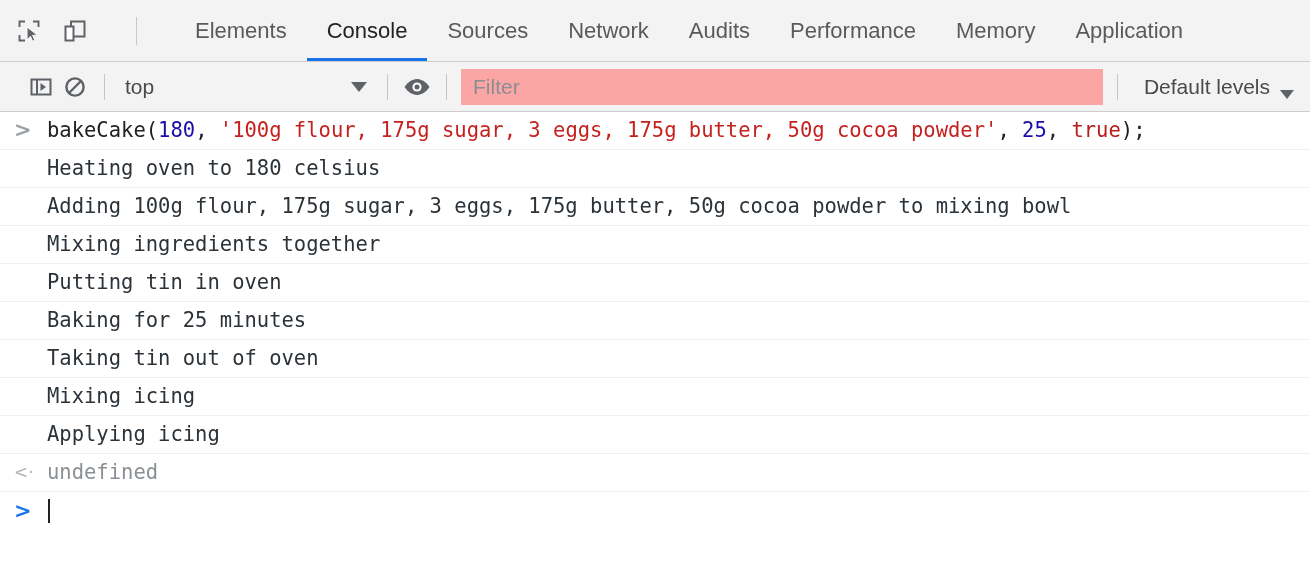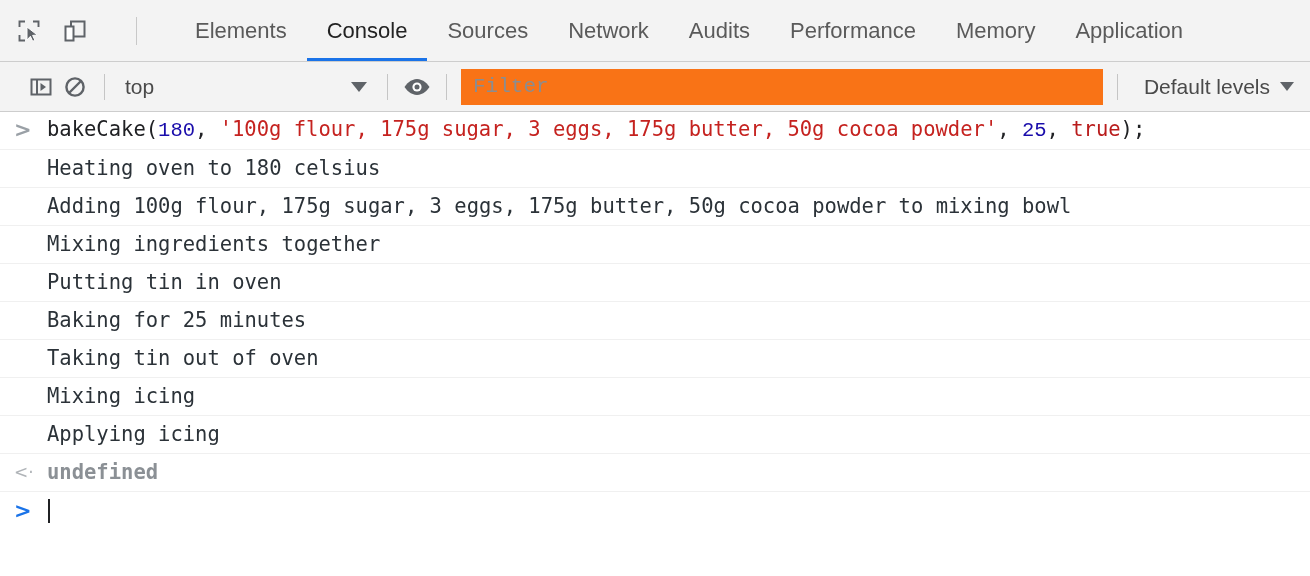--- a/index.html
+++ b/index.html
@@ -118,37 +118,37 @@
   .caret {
     width: 0; height: 0;
     border-left: 8px solid transparent;
     border-right: 8px solid transparent;
     border-top: 10px solid #5f6368;
     margin-right: 8px;
   }
   .filter-input {
     flex: 1 1 auto;
     height: 36px;
-    background: #f97316;
+    background: #fca5a5;
     border: none;
     outline: none;
     font-size: 21px;
     color: #3c4043;
-    font-family: Liberation Mono, monospace;
+    font-family: Liberation Sans, sans-serif;
     padding: 0 12px;
     margin: 0 2px;
     min-width: 0;
   }
   .filter-input::placeholder {
     color: #8a8d91;
     opacity: 1;
   }
   .levels-select {
     display: flex;
-    align-items: center;
+    align-items: flex-end;
     gap: 10px;
     padding: 0 16px 0 14px;
     cursor: pointer;
     flex: 0 0 auto;
   }
   .levels-label {
     font-size: 21px;
     color: #4a4a4a;
     white-space: nowrap;
   }
@@ -199,23 +199,23 @@
     color: #b0b4b8;
     font-size: 17px;
     line-height: 1;
   }
   .msg {
     color: #2b3238;
     white-space: pre;
     overflow: hidden;
   }
   .row-input .msg { color: #202124; }
-  .row-result .msg { color: #8b9095; font-weight: bold; }
-
-  .tok-num  { color: #1a0dab; font-family: Liberation Mono, monospace; }
+  .row-result .msg { color: #8b9095; }
+
+  .tok-num  { color: #1a0dab; }
   .tok-str  { color: #c5221f; }
   .tok-bool { color: #b91c1c; }
   .tok-plain{ color: #202124; }
 
   .caret-bar {
     display: inline-block;
     width: 2px;
     height: 24px;
     background: #202124;
     vertical-align: middle;

